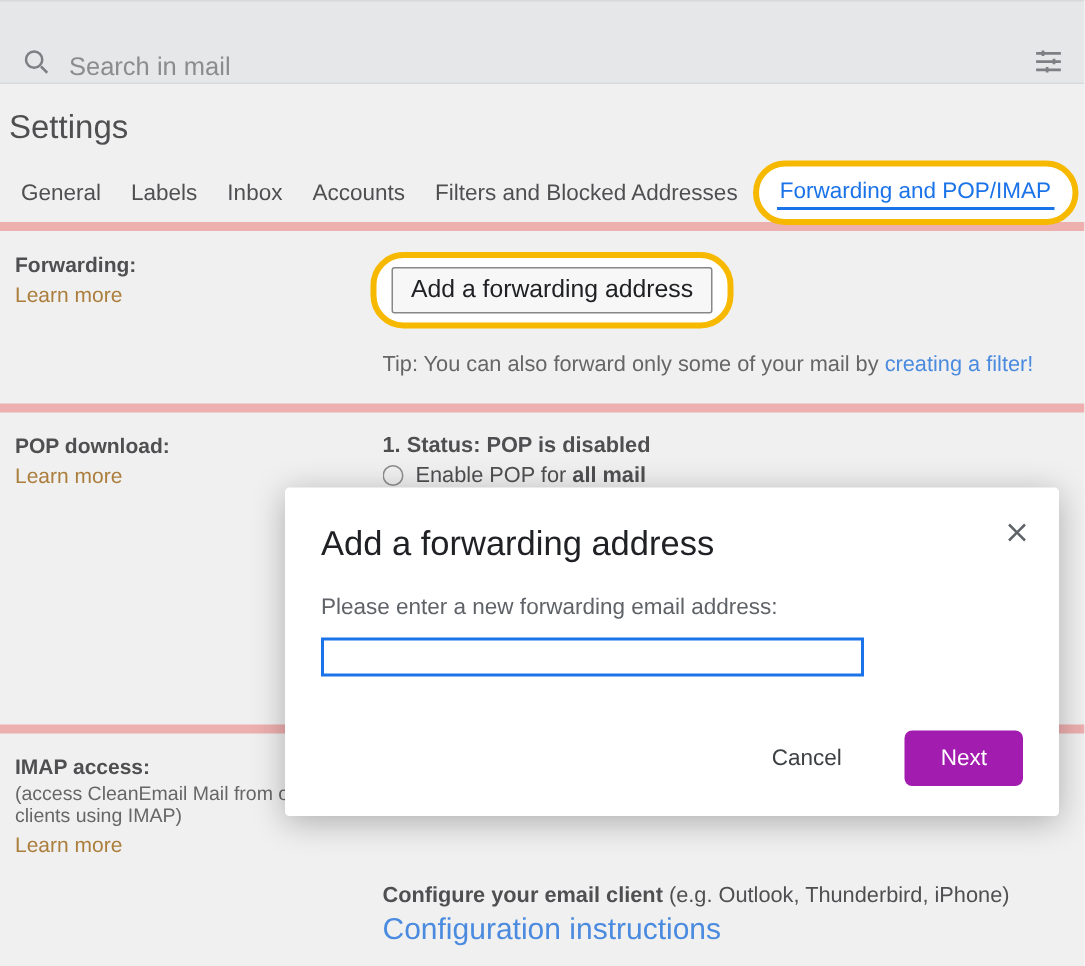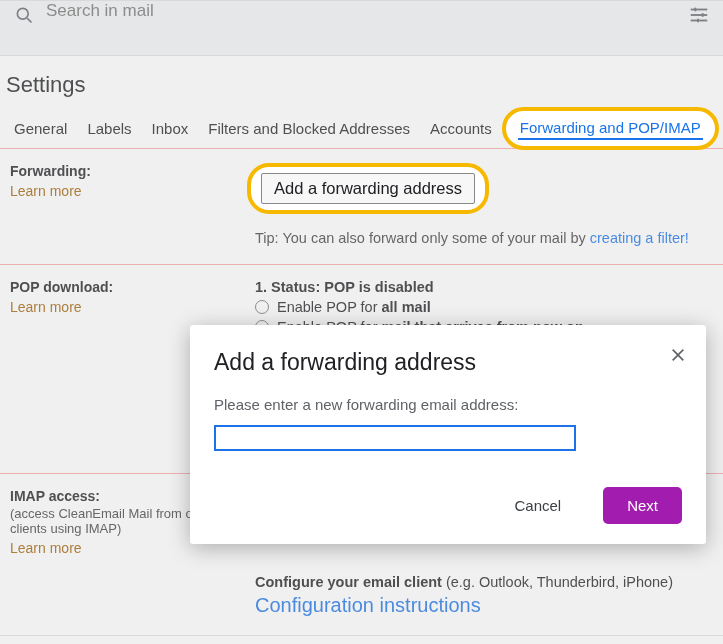--- a/index.html
+++ b/index.html
@@ -15,21 +15,21 @@
   .dim-overlay {
     position: absolute;
     inset: 0;
     background: rgba(200,200,200,0.28);
     pointer-events: none;
     z-index: 5;
   }
   
   .search-bar {
     display: flex;
-    align-items: flex-start;
+    align-items: flex-end;
     height: 56px;
     padding: 0 10px;
     background: #f1f3f4;
     border-top: 1px solid #e0e0e0;
     border-bottom: 1px solid #e0e0e0;
   }
   .search-bar .icon-btn {
     width: 28px; height: 28px;
     display:flex;align-items:center;justify-content:center;
     color:#5f6368;
@@ -75,21 +75,21 @@
   }
   .tab-highlight .underline {
     position: absolute;
     left: 12px; right: 12px; bottom: 6px;
     height: 2px;
     background: #1a73e8;
   }
   
   .section {
     display: flex;
-    border-top: 1px solid #fca5a5;
+    border-top: 6px solid #fca5a5;
     padding: 14px 10px 18px 10px;
     gap: 10px;
   }
   .section .left {
     width: 235px;
     flex-shrink: 0;
     font-size: 14px;
   }
   .section .left .label {
     font-weight: 700;
@@ -258,22 +258,22 @@
     </svg>
   </span>
 </div>
 
 <div class="settings-title">Settings</div>
 
 <div class="tabs">
   <span class="tab">General</span>
   <span class="tab">Labels</span>
   <span class="tab">Inbox</span>
+  <span class="tab">Accounts</span>
   <span class="tab">Filters and Blocked Addresses</span>
-  <span class="tab">Accounts</span>
   <span class="tab-highlight">
     <span>Forwarding and POP/IMAP</span>
     <span class="underline"></span>
   </span>
   <span class="tab">Ad</span>
 </div>
 
 <div class="section">
   <div class="left">
     <div class="label">Forwarding:</div>

